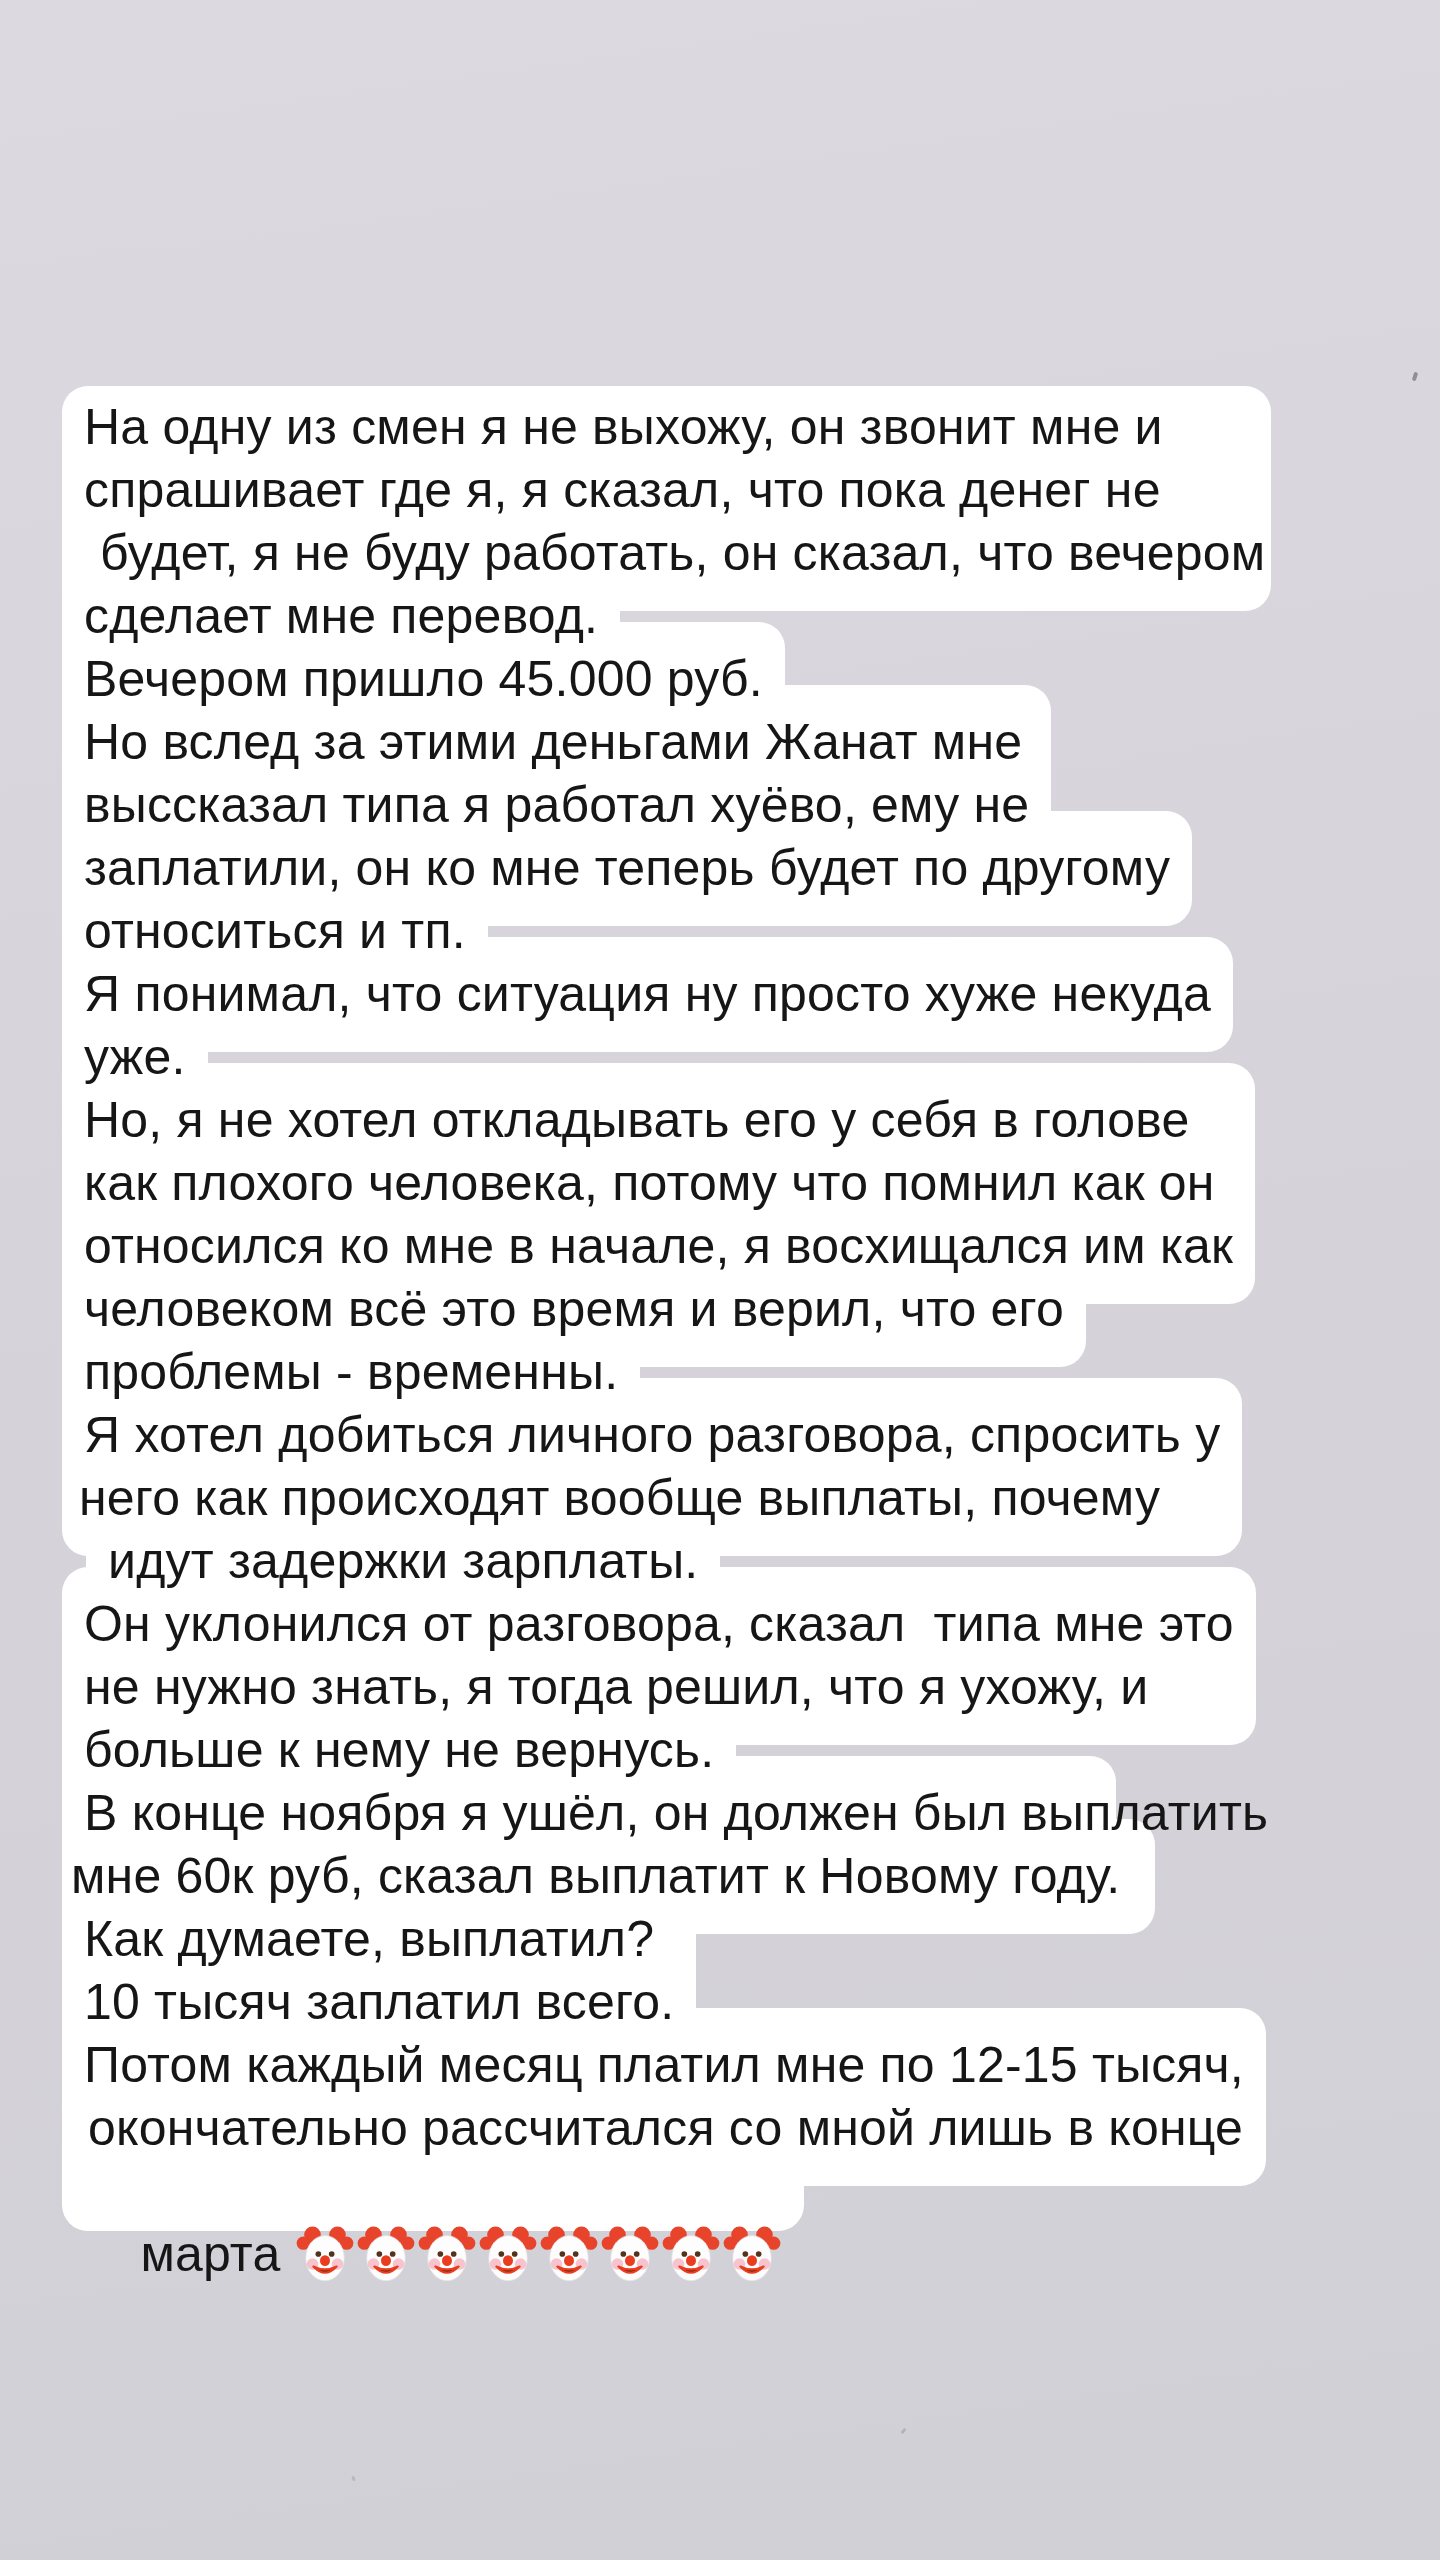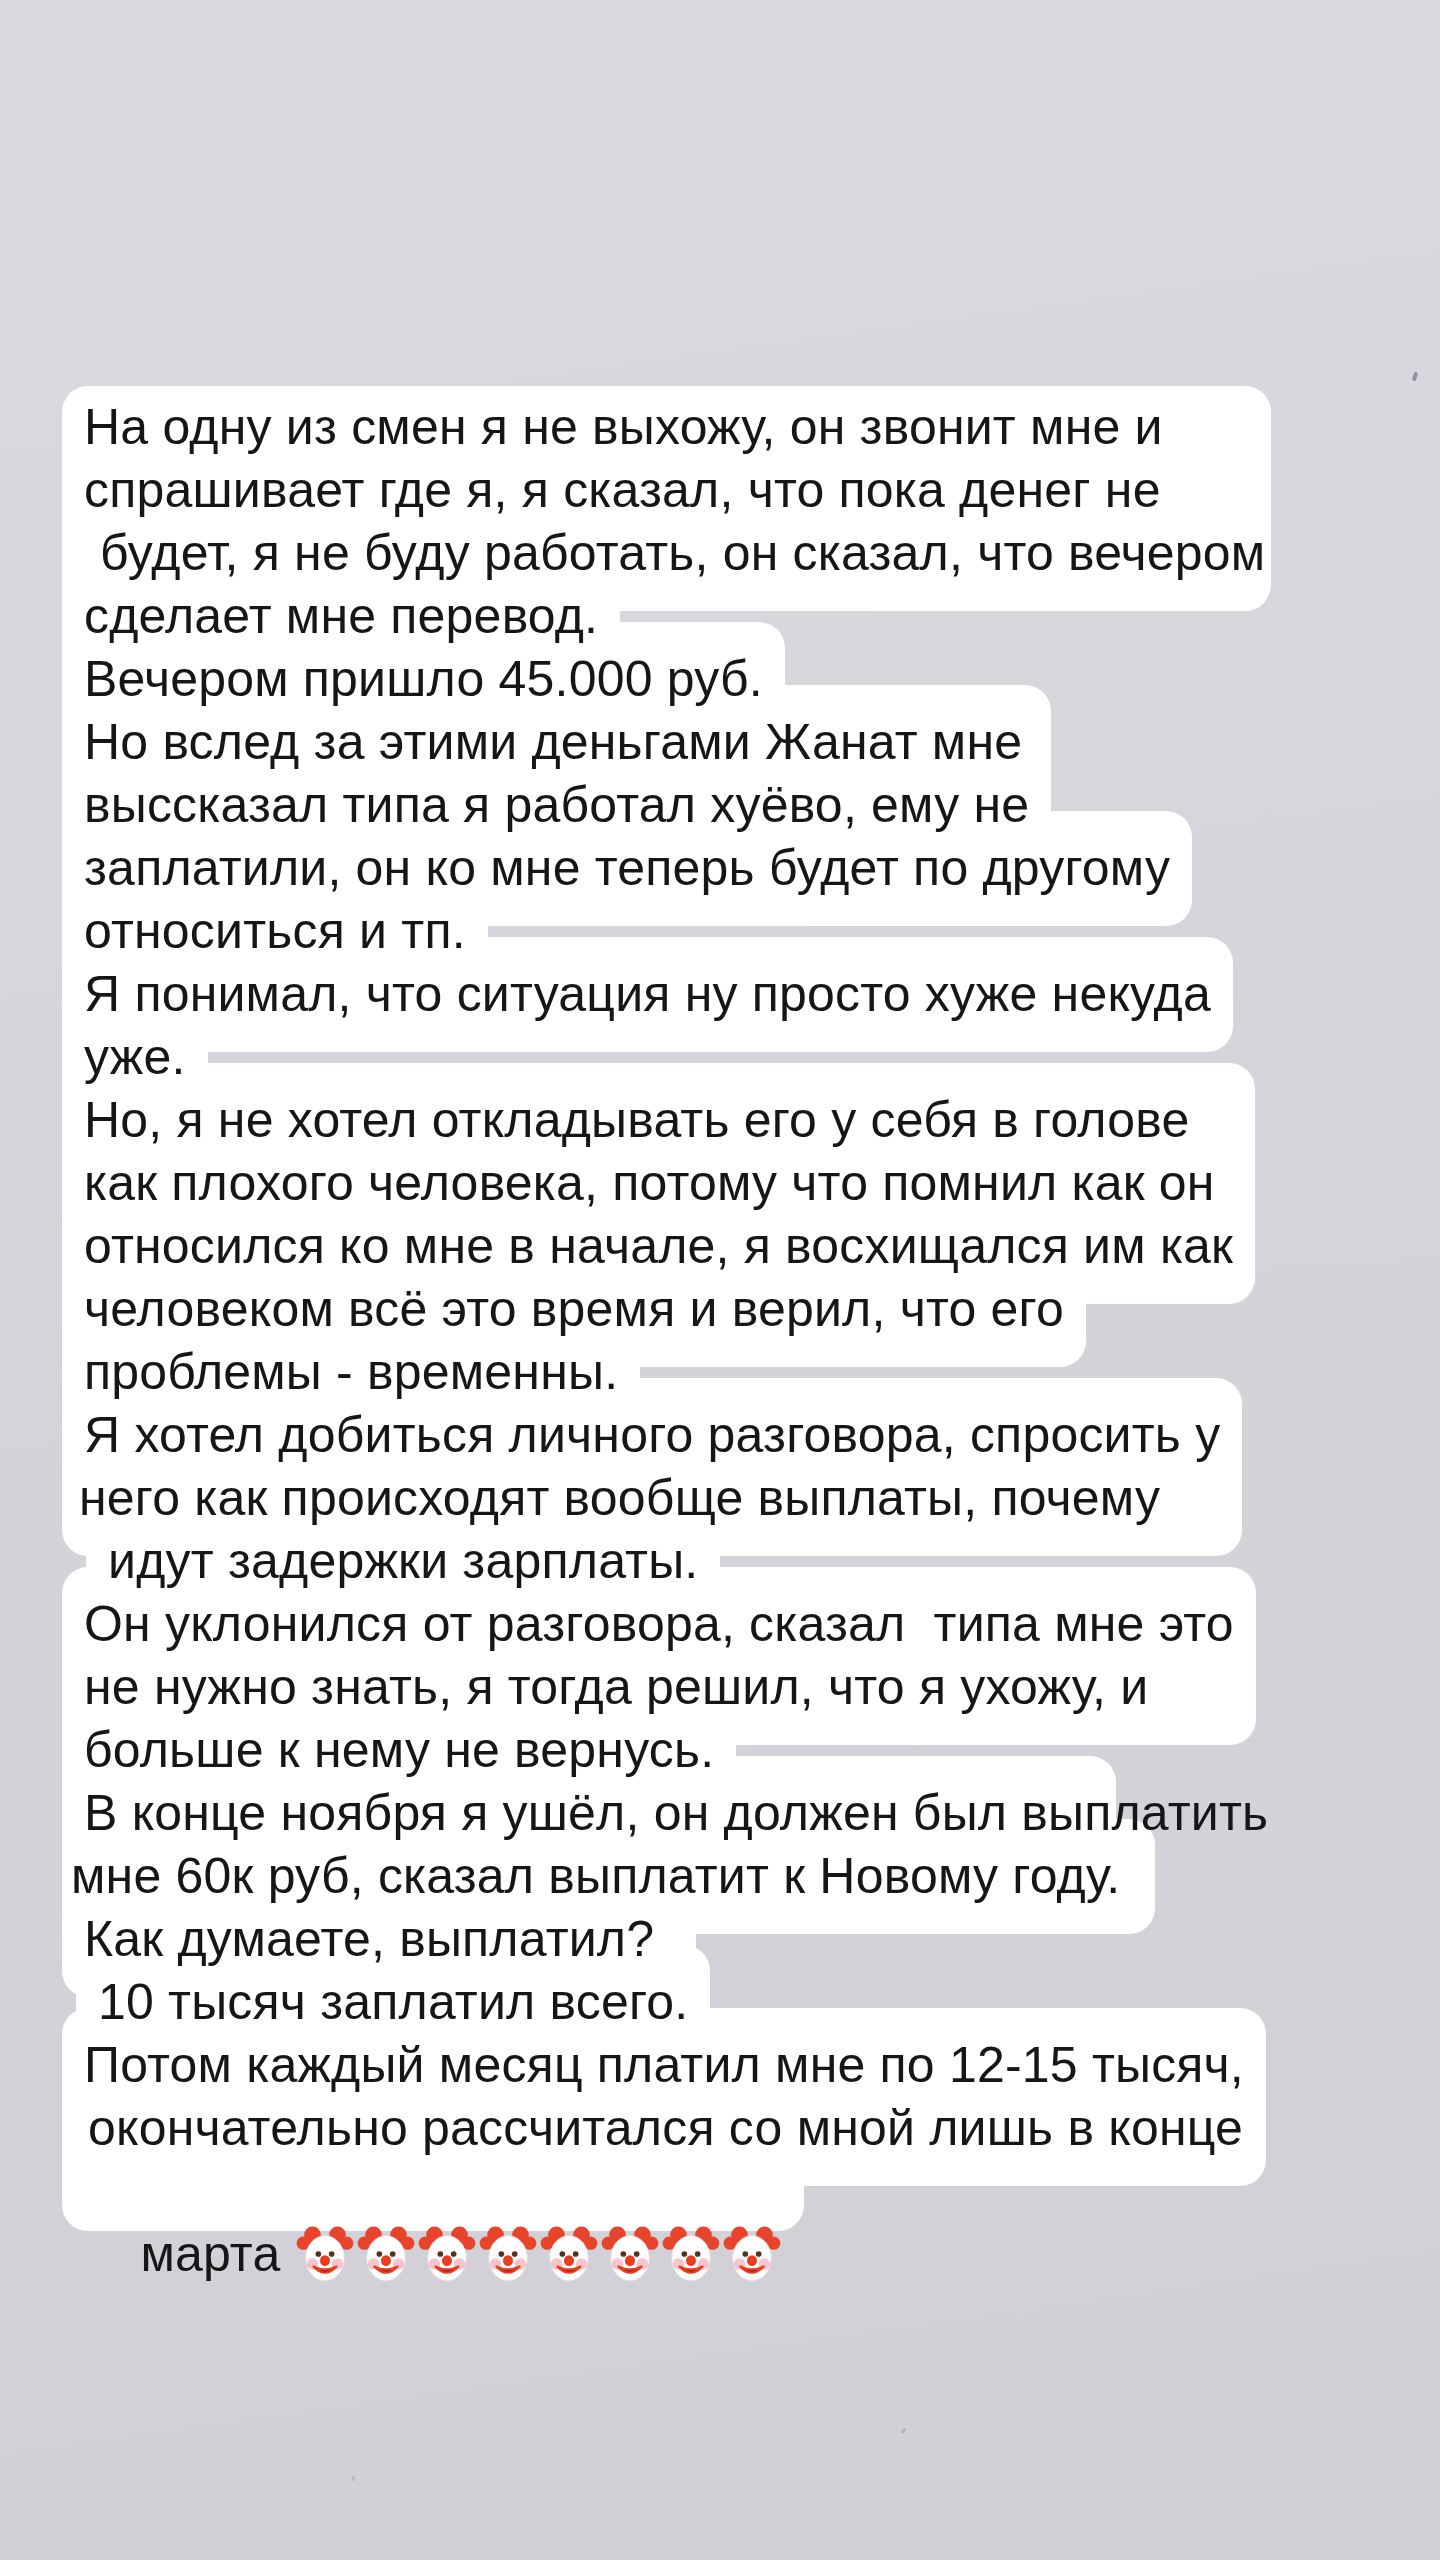--- a/index.html
+++ b/index.html
@@ -76,21 +76,21 @@
   <div class="line" style="width: 578.234px;">проблемы - временны.</div>
   <div class="line" style="width: 1180.38px;">Я хотел добиться личного разговора, спросить у</div>
   <div class="line" style="width: 1180.38px; padding-left: 17px;">него как происходят вообще выплаты, почему</div>
   <div class="line" style="width: 634.406px; margin-left: 24px;">идут задержки зарплаты.</div>
   <div class="line" style="width: 1193.86px;">Он уклонился от разговора, сказал  типа мне это</div>
   <div class="line" style="width: 1193.86px;">не нужно знать, я тогда решил, что я ухожу, и</div>
   <div class="line" style="width: 674.328px;">больше к нему не вернусь.</div>
   <div class="line" style="width: 1054px;">В конце ноября я ушёл, он должен был выплатить</div>
   <div class="line" style="width: 1093.23px; padding-left: 9px;">мне 60к руб, сказал выплатит к Новому году.</div>
   <div class="line" style="width: 634.406px;">Как думаете, выплатил?</div>
-  <div class="line" style="width: 634.406px; margin-left: 14px;">10 тысяч заплатил всего.</div>
+  <div class="line" style="width: 634.406px;">10 тысяч заплатил всего.</div>
   <div class="line" style="width: 1203.95px;">Потом каждый месяц платил мне по 12-15 тысяч,</div>
   <div class="line" style="width: 1203.95px; padding-left: 26px;">окончательно рассчитался со мной лишь в конце</div>
   <div class="line" style="width: 741.516px;">
     <span>марта </span><span class="emoji-row">
       <svg width="60" height="60" viewBox="0 0 72 72">
         <g fill="var(--clown-hair)">
           <circle cx="21" cy="13" r="10"></circle>
           <circle cx="51" cy="13" r="10"></circle>
           <circle cx="10" cy="23" r="8"></circle>
           <circle cx="62" cy="23" r="8"></circle>

